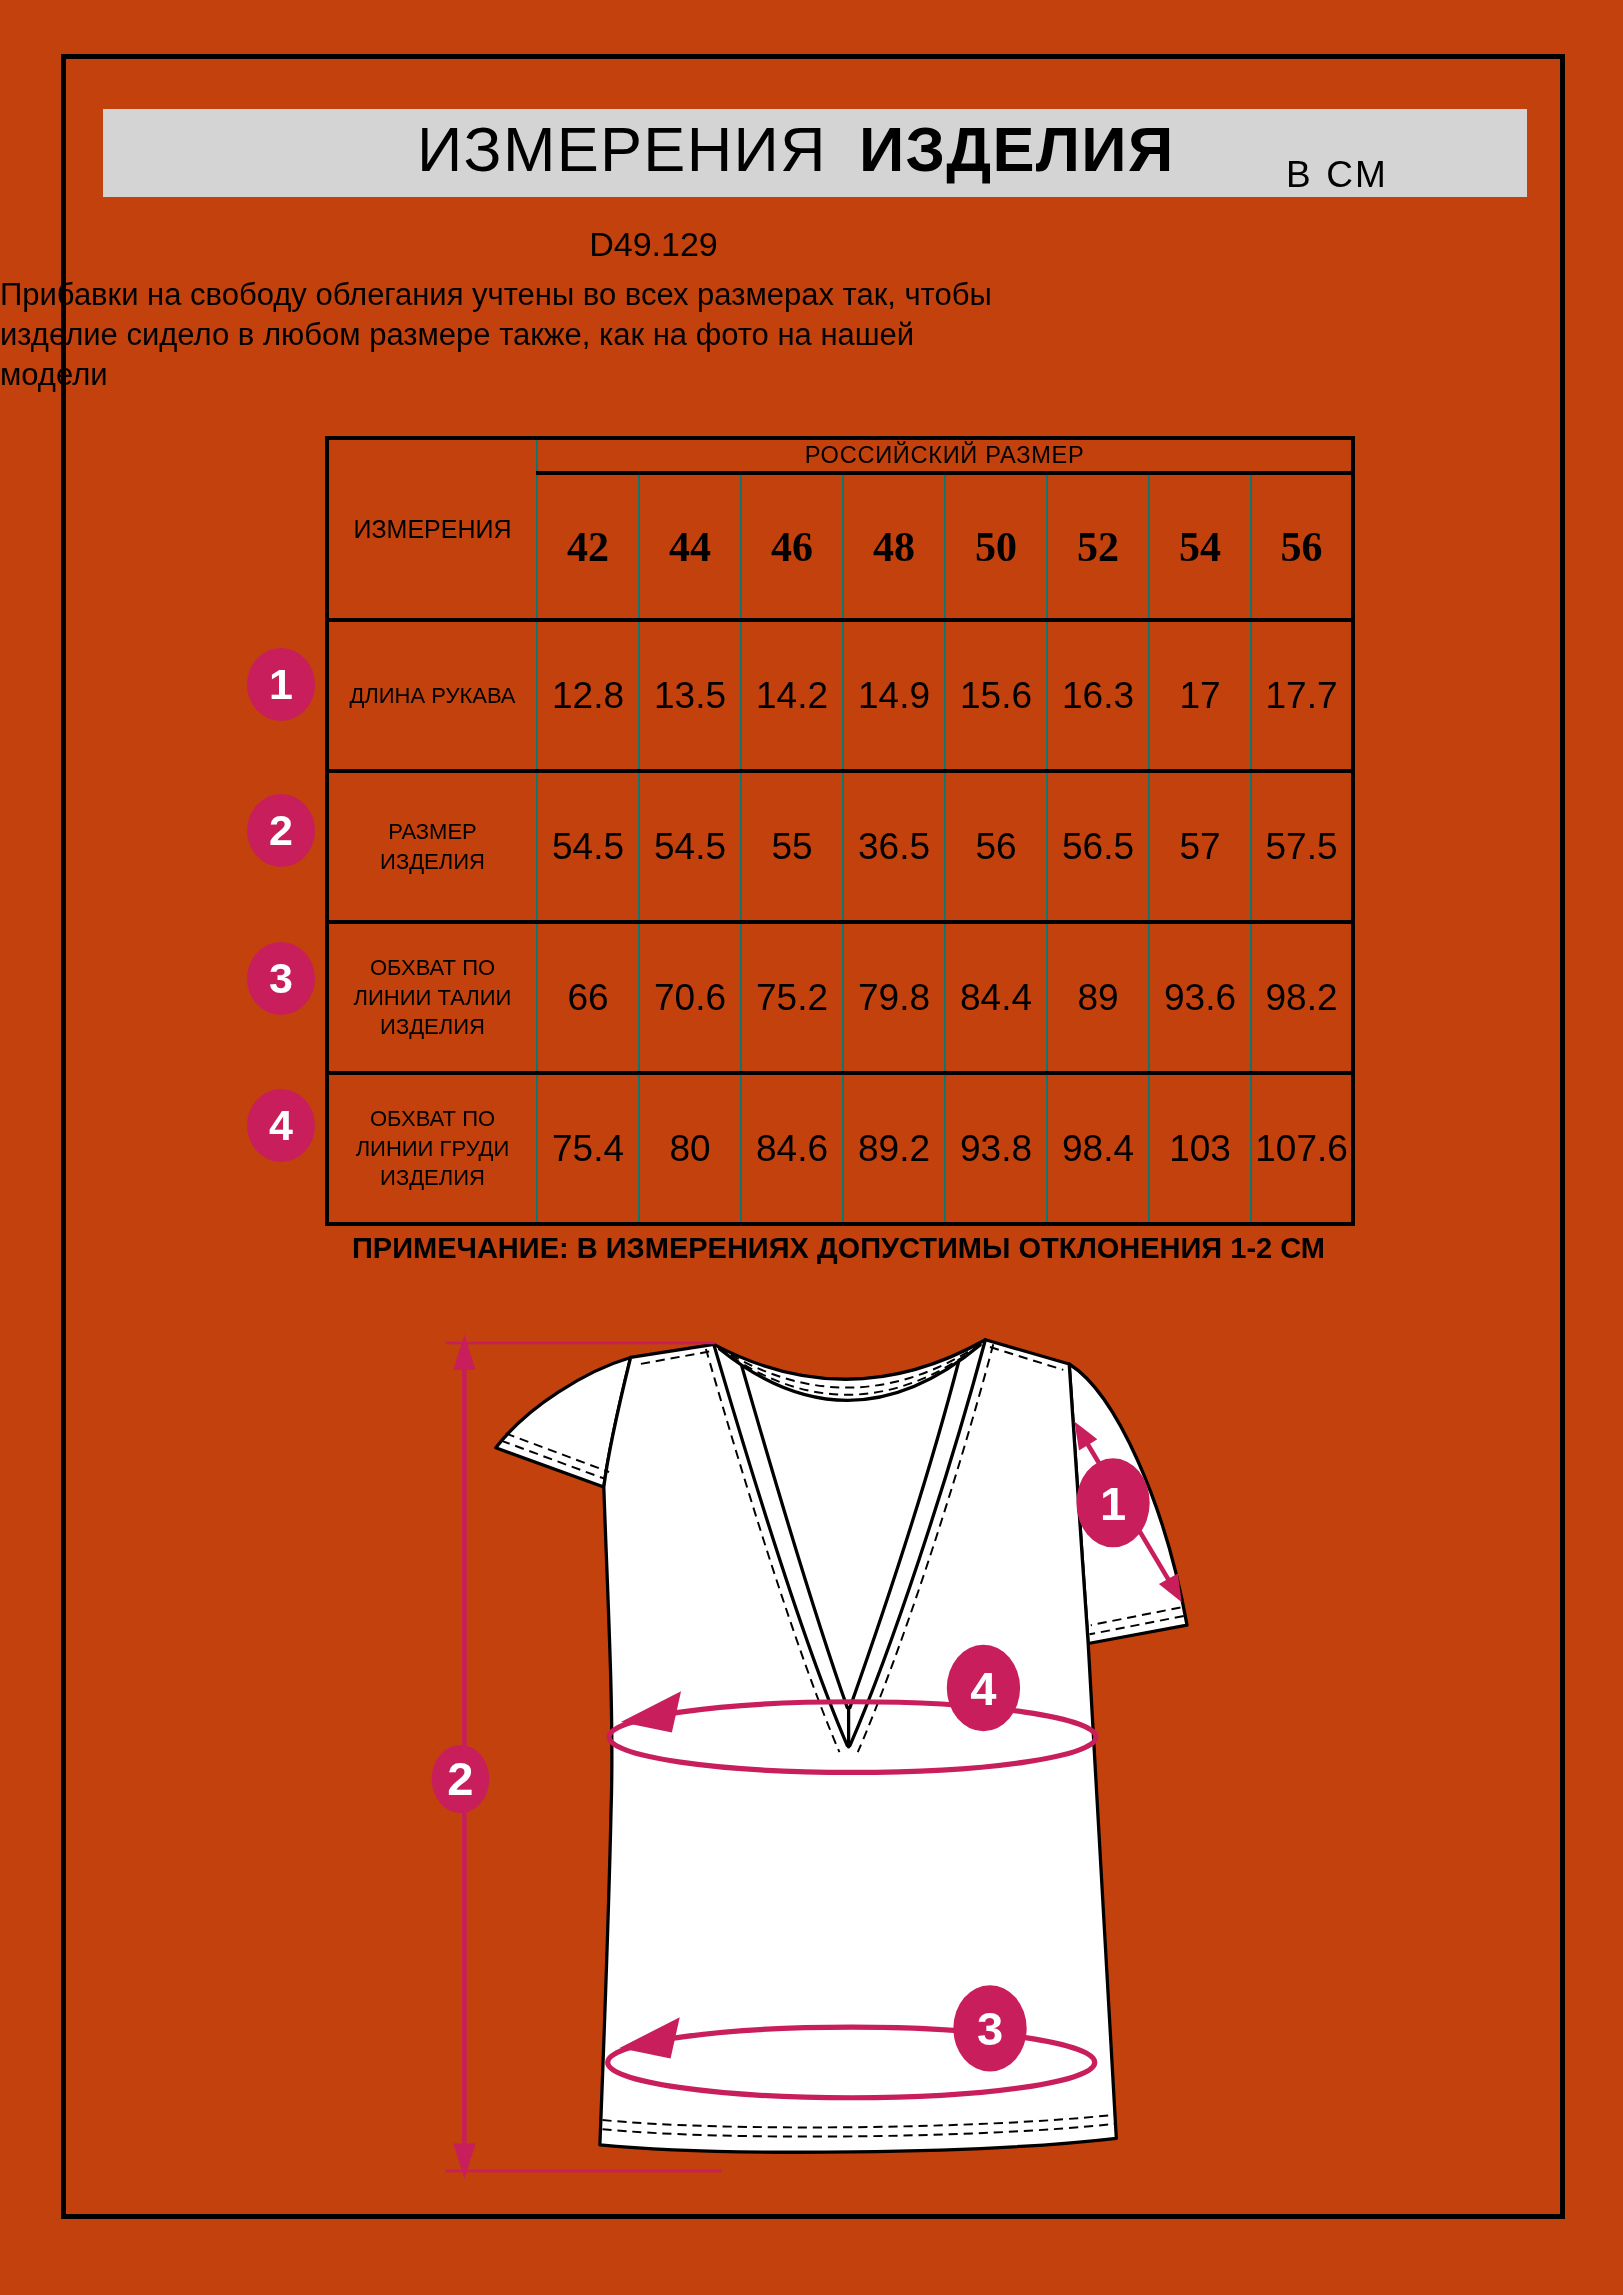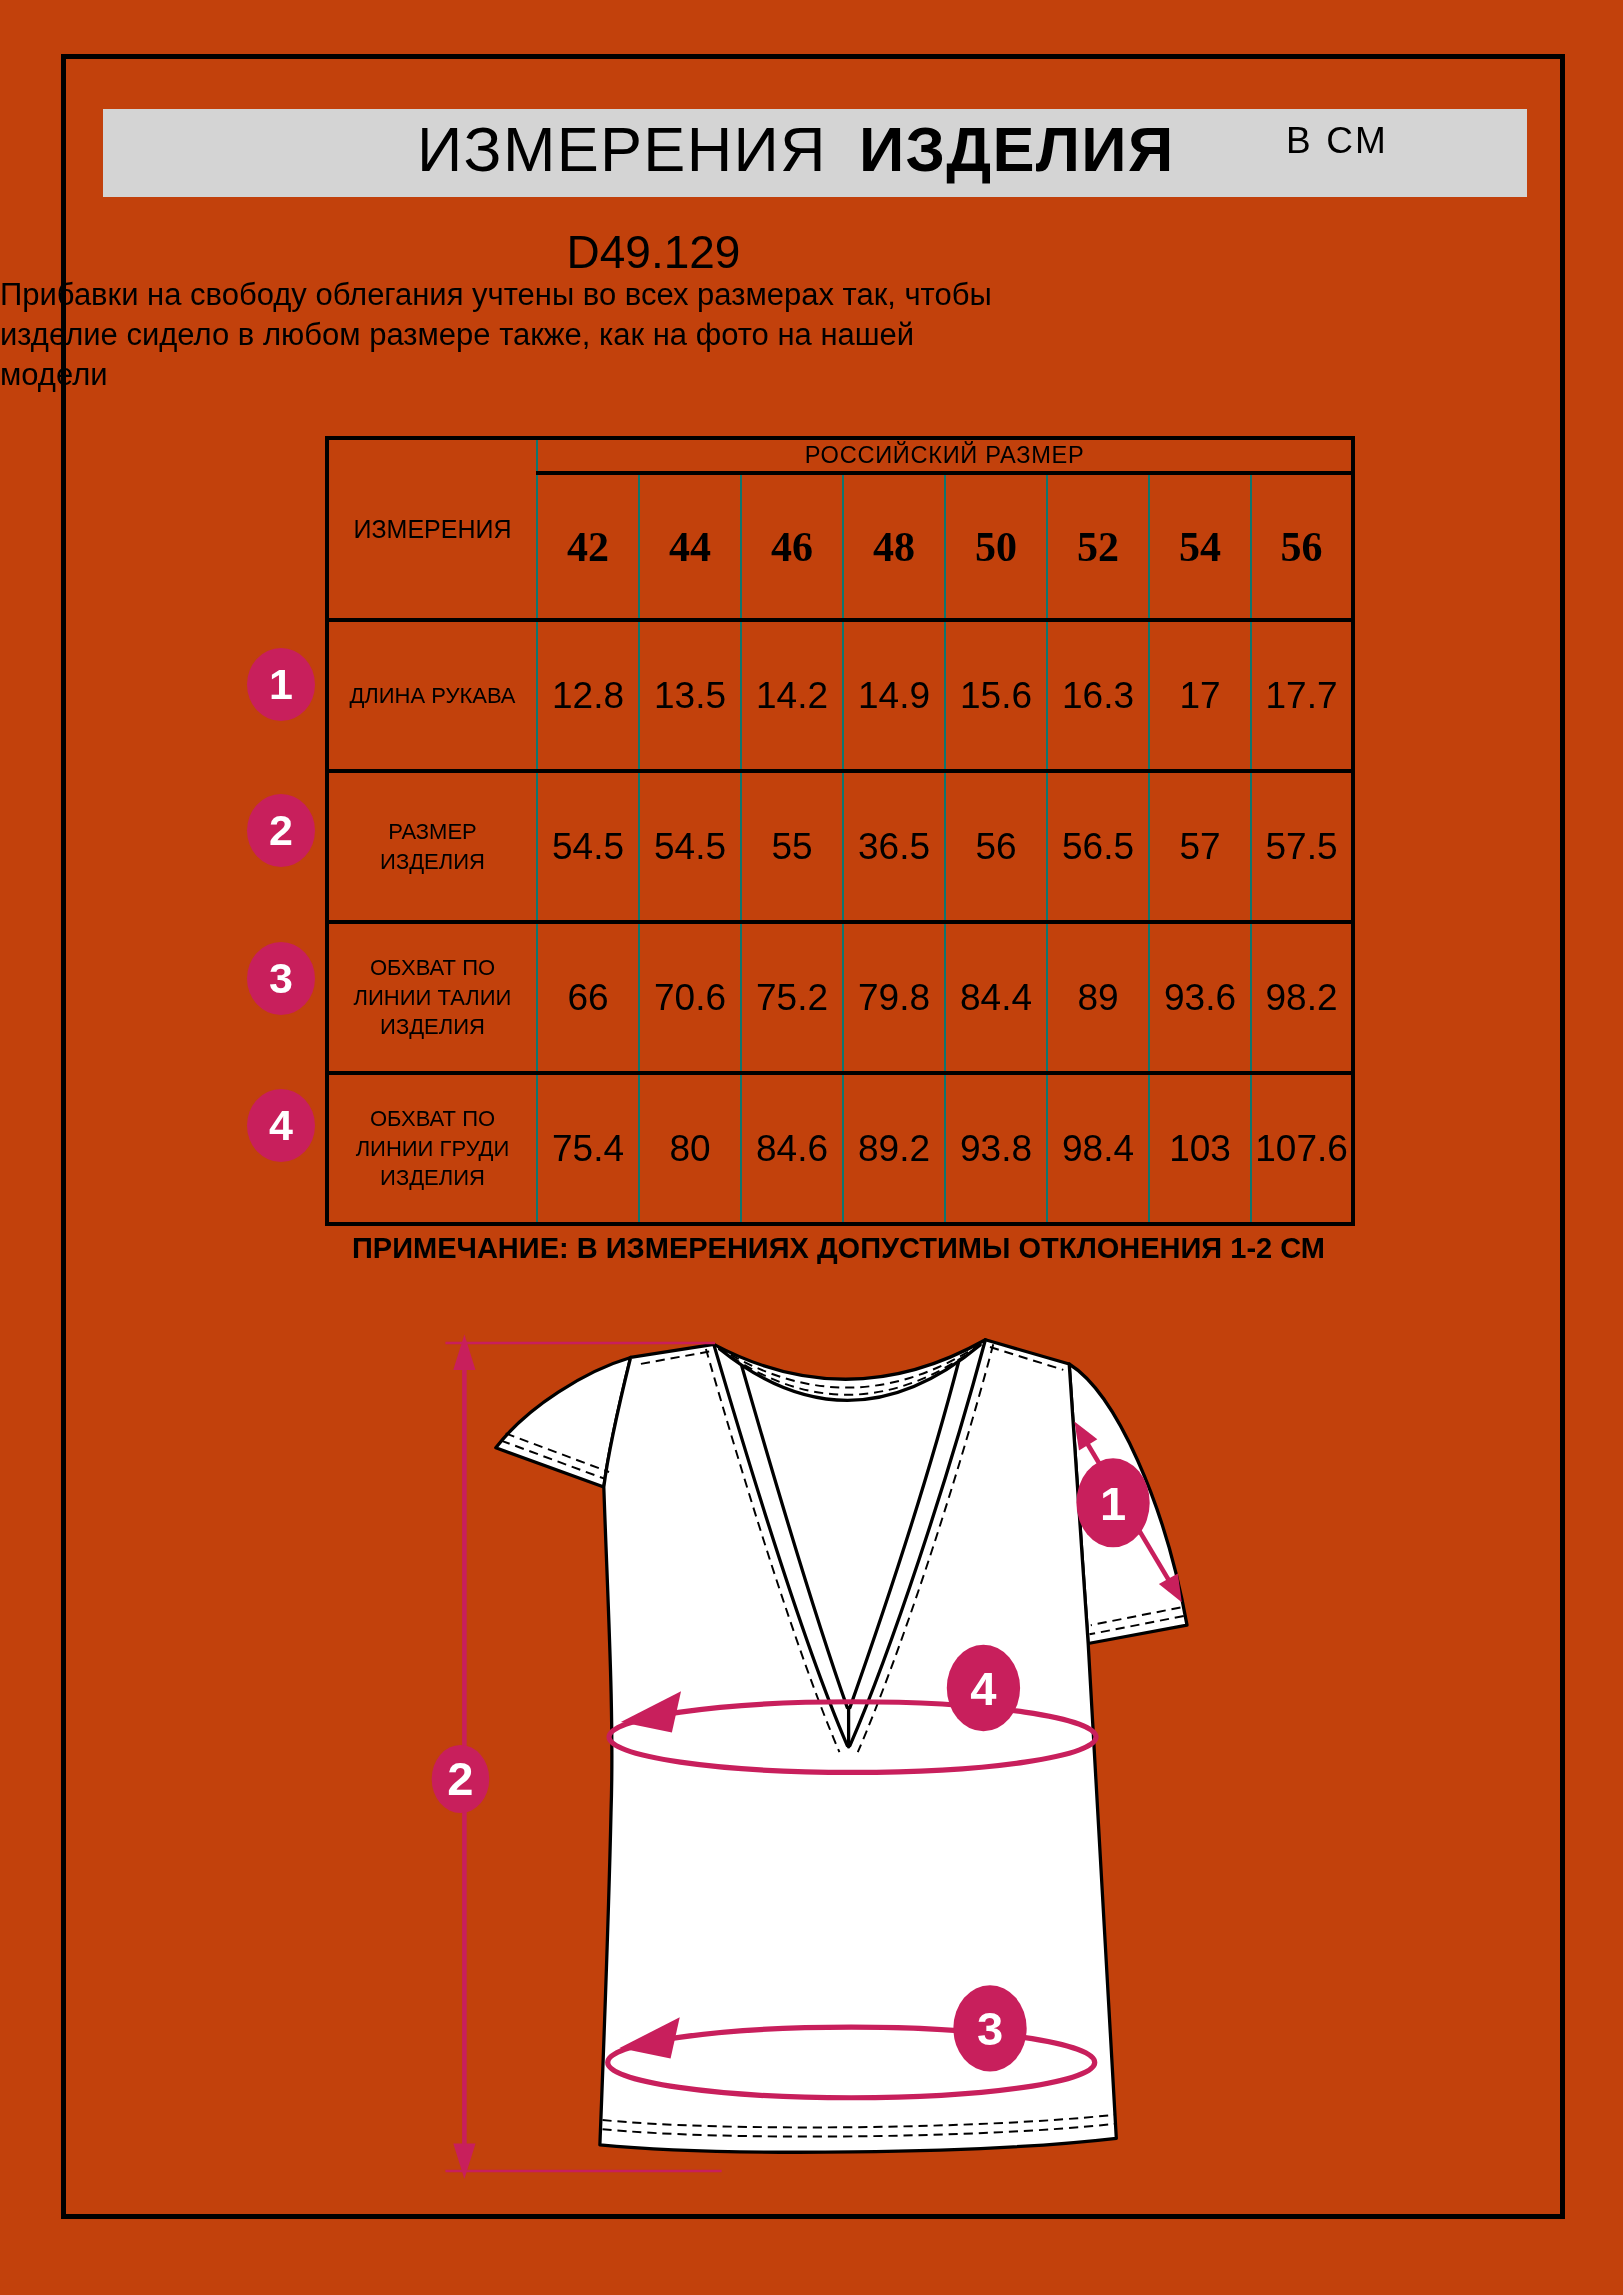--- a/index.html
+++ b/index.html
@@ -3,22 +3,22 @@
 <meta charset="utf-8">
 <style>
   html,body{margin:0;padding:0;background:#fff;}
   .page{position:relative;width:1623px;height:2295px;background:#c2410c;overflow:hidden;
         font-family:"Liberation Sans", sans-serif;color:#000;}
   .frame{position:absolute;left:61px;top:54px;width:1504px;height:2165px;
          border:5.2px solid #000;box-sizing:border-box;}
   .band{position:absolute;left:103px;top:109px;width:1424px;height:88px;background:#D4D4D4;}
   .band .t-measure{position:absolute;left:314px;bottom:11.8px;font-size:63px;font-weight:400;letter-spacing:1.3px;}
   .band .t-product{position:absolute;left:756px;bottom:11.8px;font-size:63px;font-weight:700;letter-spacing:1.3px;}
-  .band .t-unit{position:absolute;left:1183px;bottom:35px;font-size:37px;font-weight:400;letter-spacing:2.6px;}
-  .code{position:absolute;left:0;top:225px;width:1307px;text-align:center;font-size:46px;}
+  .band .t-unit{position:absolute;left:1183px;bottom:1px;font-size:37px;font-weight:400;letter-spacing:2.6px;}
+  .code{position:absolute;left:0;top:225px;width:1307px;text-align:center;font-size:34px;}
   .desc{position:absolute;left:0;top:275px;width:1623px;text-align:left;font-size:31px;line-height:40px;}
   .size-table{position:absolute;left:325px;top:436px;border-collapse:collapse;table-layout:fixed;
               width:1027px;border:4.6px solid #000;}
   .size-table td{border:2px solid #0f766e;text-align:center;vertical-align:middle;padding:0;}
   .size-table .corner{font-size:25px;}
   .size-table .rs-cell{border-bottom:4.6px solid #000;height:31px;font-size:23.6px;letter-spacing:0.7px;}
   .size-table .size-row td{height:143px;font-size:42px;font-weight:700;font-family:Liberation Serif, serif;}
   .size-table tbody td{border-top:4.6px solid #000;height:147px;font-size:37px;}
   .size-table tbody td.rowlbl{font-size:22px;line-height:29.4px;}
   .num-circle{position:absolute;width:68px;height:73px;border-radius:50%;background:var(--accent,#C81F5C);

